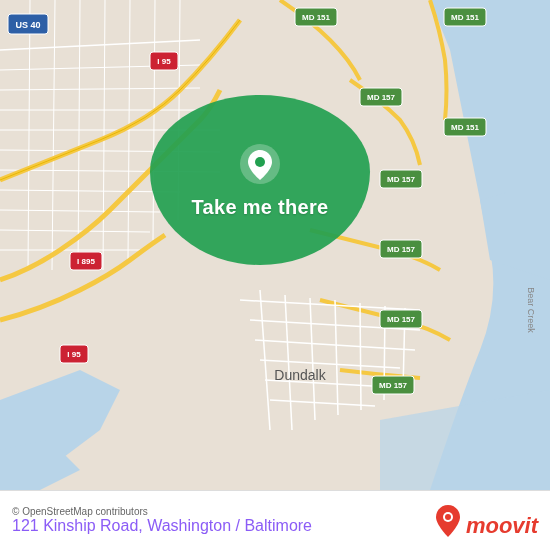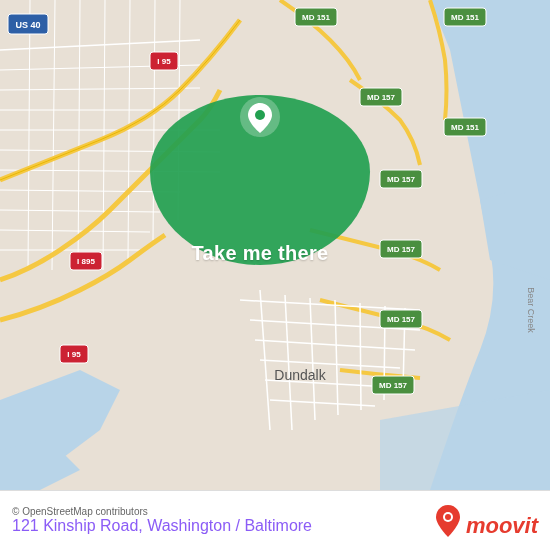--- a/index.html
+++ b/index.html
@@ -32,21 +32,21 @@
       position: absolute;
       top: 95px;
       left: 150px;
       width: 220px;
       height: 170px;
       background: rgba(34, 160, 80, 0.92);
       border-radius: 50% 50% 50% 50% / 45% 45% 55% 55%;
       display: flex;
       flex-direction: column;
       align-items: center;
-      justify-content: space-between;
+      justify-content: center;
       cursor: pointer;
     }
 
     #location-pin-icon {
       width: 44px;
       height: 44px;
       margin-bottom: 10px;
     }
 
     #take-me-there-btn {

